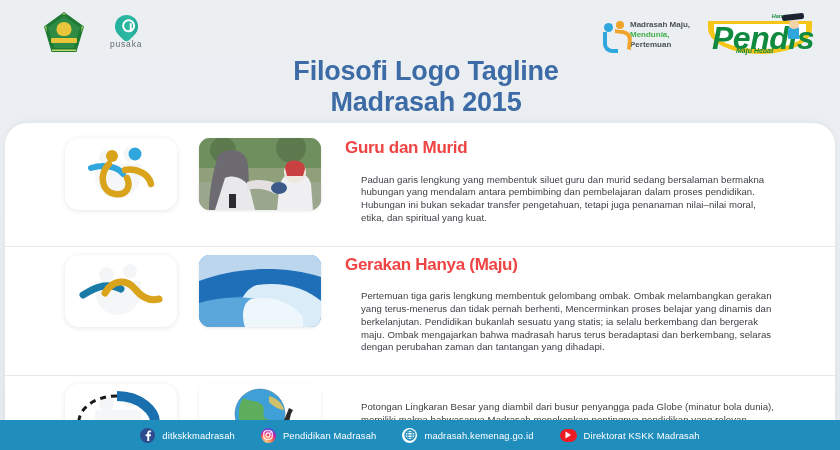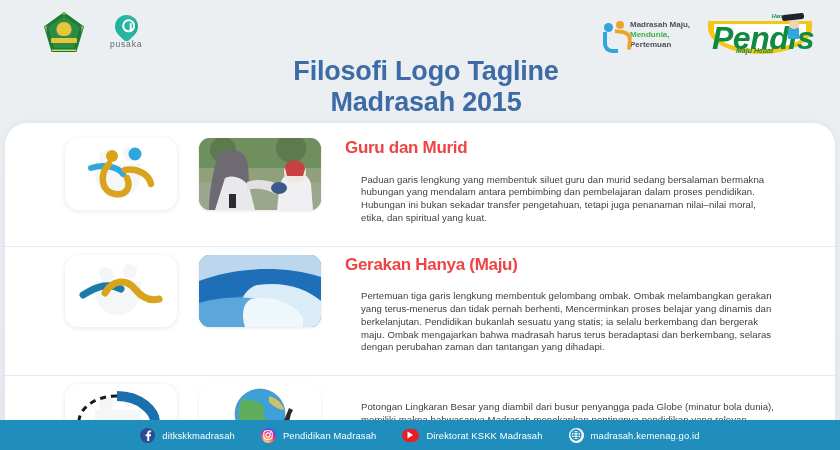--- a/index.html
+++ b/index.html
@@ -592,35 +592,35 @@
         <svg width="10" height="10" viewBox="0 0 10 10">
           <rect x="0.8" y="0.8" width="8.4" height="8.4" rx="2.6" fill="none" stroke="#fff" stroke-width="1.1"></rect>
           <circle cx="5" cy="5" r="2.1" fill="none" stroke="#fff" stroke-width="1.1"></circle>
           <circle cx="7.5" cy="2.5" r="0.6" fill="#fff"></circle>
         </svg>
       </span>
       <span class="lbl">Pendidikan Madrasah</span>
     </div>
 
     <div class="fitem">
-      <span class="ic ic-yt">
-        <svg width="7" height="8" viewBox="0 0 7 8">
-            <path d="M0.5 0.5 L6 4 L0.5 7.5Z" fill="#fff"></path>
-          </svg>
-      </span>
-      <span class="lbl">Direktorat KSKK Madrasah</span>
-    </div>
-
-    <div class="fitem">
       <span class="ic ic-web">
         <svg width="12" height="12" viewBox="0 0 12 12">
           <circle cx="6" cy="6" r="5" fill="none" stroke="#1f8ebd" stroke-width="1.3"></circle>
           <ellipse cx="6" cy="6" rx="2.2" ry="5" fill="none" stroke="#1f8ebd" stroke-width="1"></ellipse>
           <line x1="1" y1="6" x2="11" y2="6" stroke="#1f8ebd" stroke-width="1"></line>
           <line x1="1.8" y1="3.4" x2="10.2" y2="3.4" stroke="#1f8ebd" stroke-width="0.9"></line>
           <line x1="1.8" y1="8.6" x2="10.2" y2="8.6" stroke="#1f8ebd" stroke-width="0.9"></line>
         </svg>
       </span>
       <span class="lbl">madrasah.kemenag.go.id</span>
     </div>
 
+    <div class="fitem">
+      <span class="ic ic-yt">
+        <svg width="7" height="8" viewBox="0 0 7 8">
+            <path d="M0.5 0.5 L6 4 L0.5 7.5Z" fill="#fff"></path>
+          </svg>
+      </span>
+      <span class="lbl">Direktorat KSKK Madrasah</span>
+    </div>
+
   </div>
 </div>
 
 </body></html>

